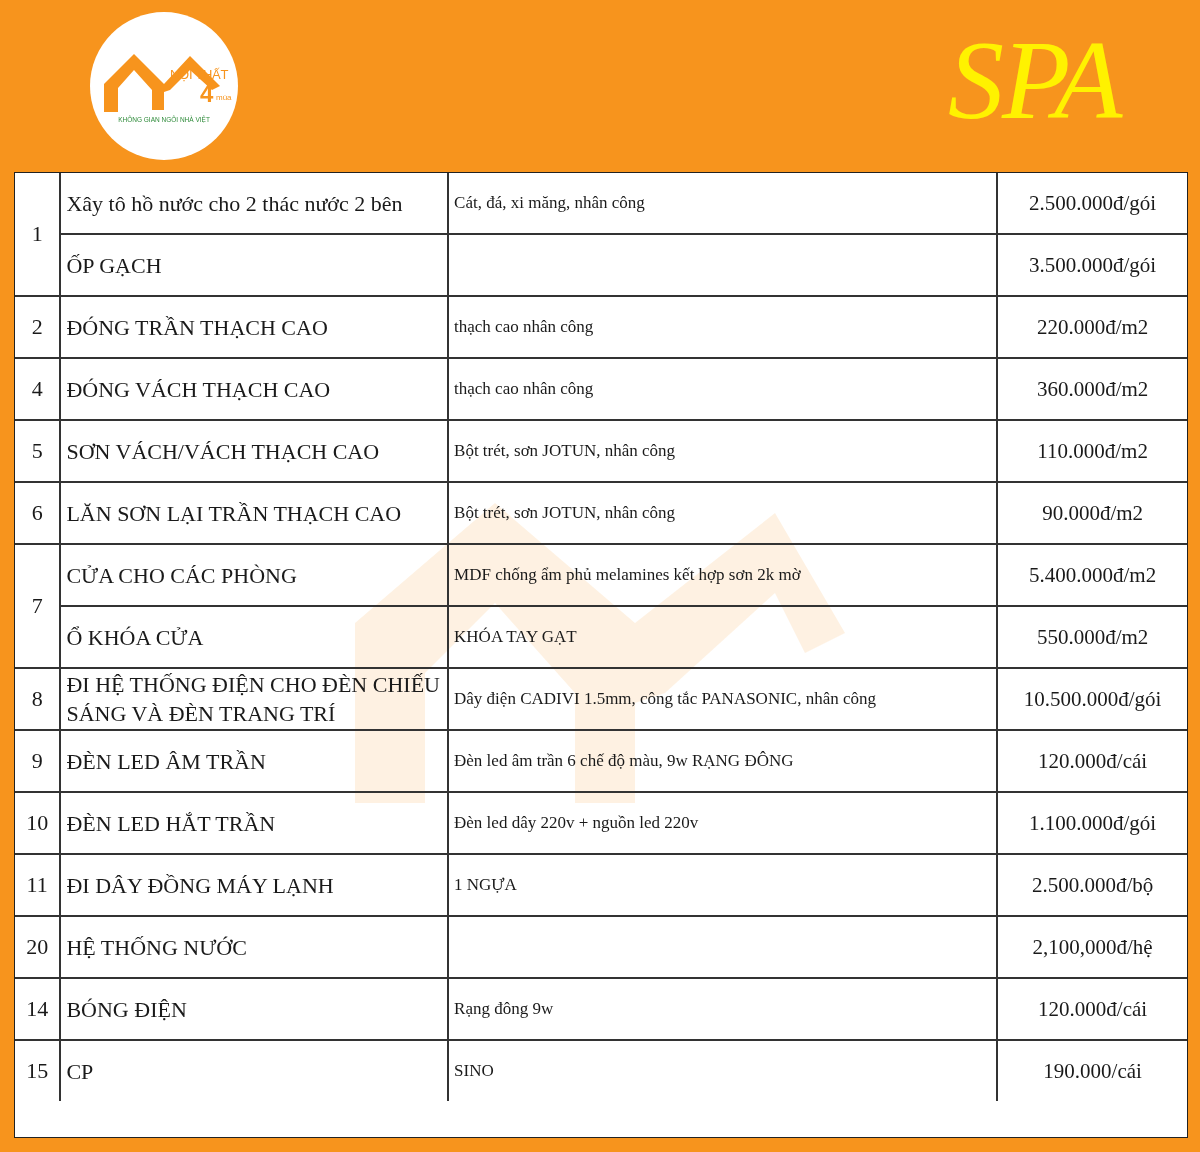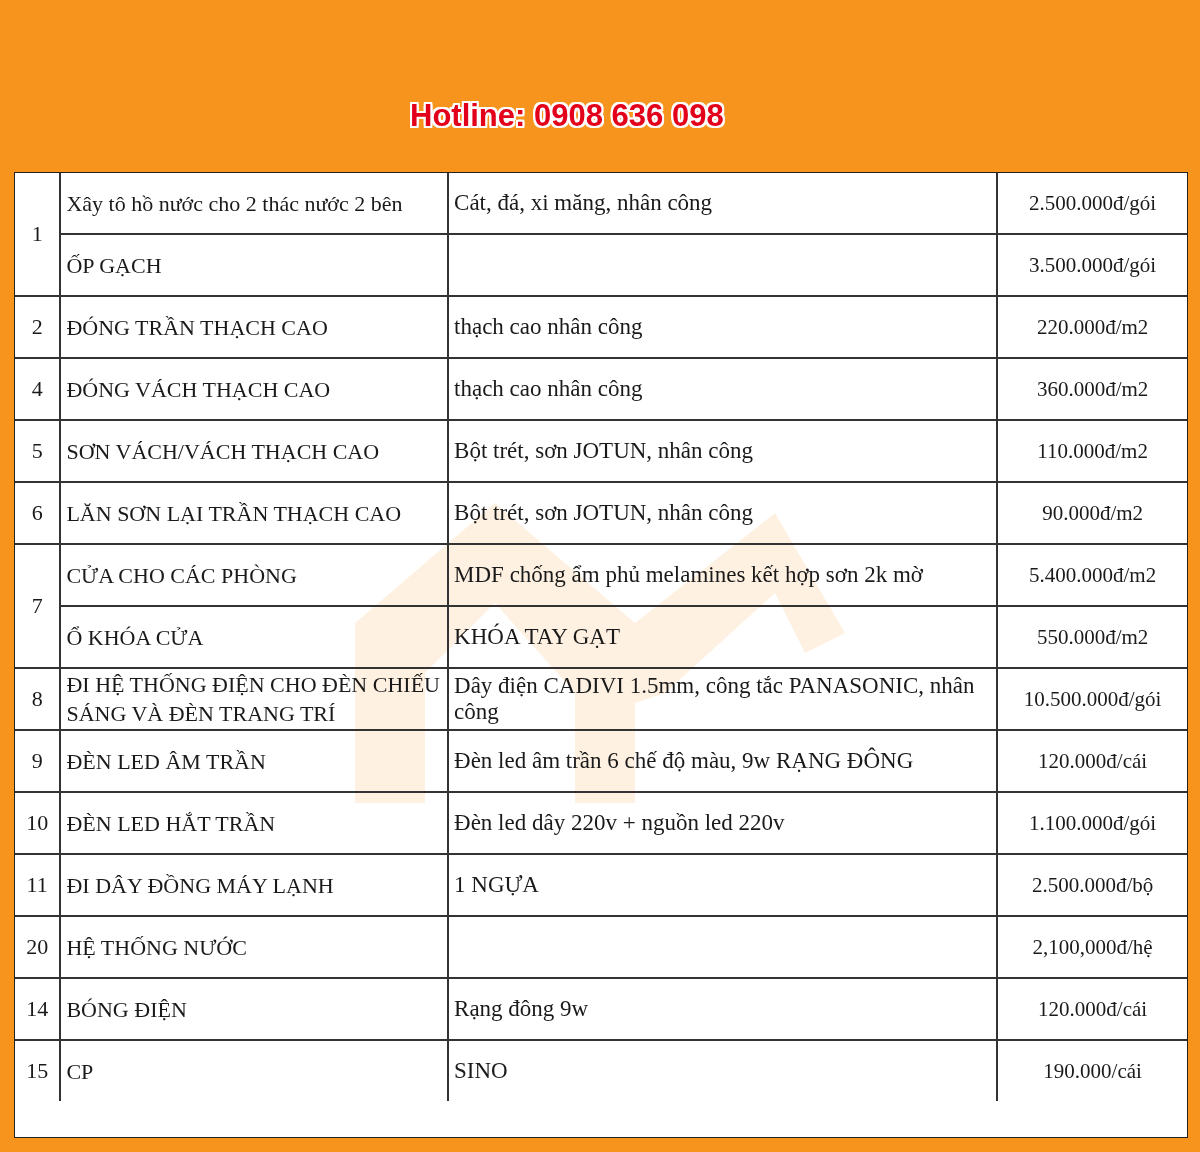--- a/index.html
+++ b/index.html
@@ -56,36 +56,45 @@
     border-collapse:collapse; width:1172px; table-layout:fixed;
     position:relative; z-index:2;
   }
   td {
     border:2px solid #333; padding:0 5px; font-size:22px; color:#1a1a1a;
     height:60px; vertical-align:middle; background:transparent;
   }
   tr.tall td { height:60px; }
   td.num { text-align:center; width:44px; padding:0; }
   td.name { width:372px; line-height:29px; }
-  td.desc { width:532px; font-size:23px;margin-top:16px; }
+  td.desc { width:532px; font-size:17px;margin-top:16px; }
   td.price { text-align:center; font-size:21px; width:177px; }
   table tr:first-child td { border-top:none; }
   table td:first-child { border-left:none; }
   table td:last-child { border-right:none; }
   table tr:last-child td { border-bottom:none; }
   .watermark {
     position:absolute; left:320px; top:300px; width:520px; height:420px; z-index:1;
     opacity:0.12; pointer-events:none;
   }
 </style>
 </head>
 <body>
 
 <div class="header">
-  <div class="hotline">Hotline: 0908 636 098</div>
+  <div class="logo">
+    <svg width="148" height="148" viewBox="0 0 148 148">
+      <polygon points="14,100 14,72 44,42 74,72 100,44 130,74 122,78 100,58 80,78 74,80 74,98 62,98 62,78 44,58 28,76 28,100" fill="#f7941d"></polygon>
+    </svg>
+    <span class="logo-brand">NỘI THẤT</span>
+    <span class="logo-4">4</span>
+    <span class="logo-mua">mùa</span>
+    <div class="logo-tag">KHÔNG GIAN NGÔI NHÀ VIỆT</div>
+  </div>
+  <div class="brand">SPA</div>
 </div>
 
 <div class="table-wrap">
   <svg class="watermark" viewBox="0 0 520 420">
     <polygon points="20,330 20,150 160,30 300,150 440,40 510,160 470,180 440,120 330,220 300,230 300,330 240,330 240,220 160,130 90,200 90,330" fill="#f7941d"></polygon>
   </svg>
   <table>
     <tbody>
       <tr>
         <td class="num" rowspan="2">1</td>

